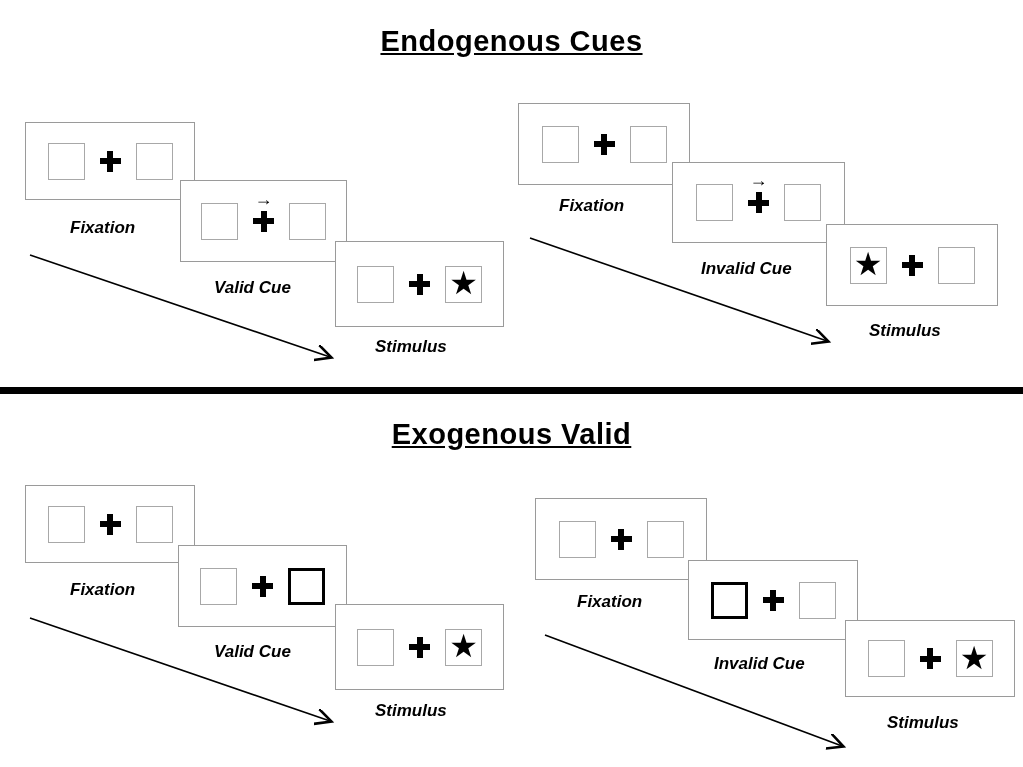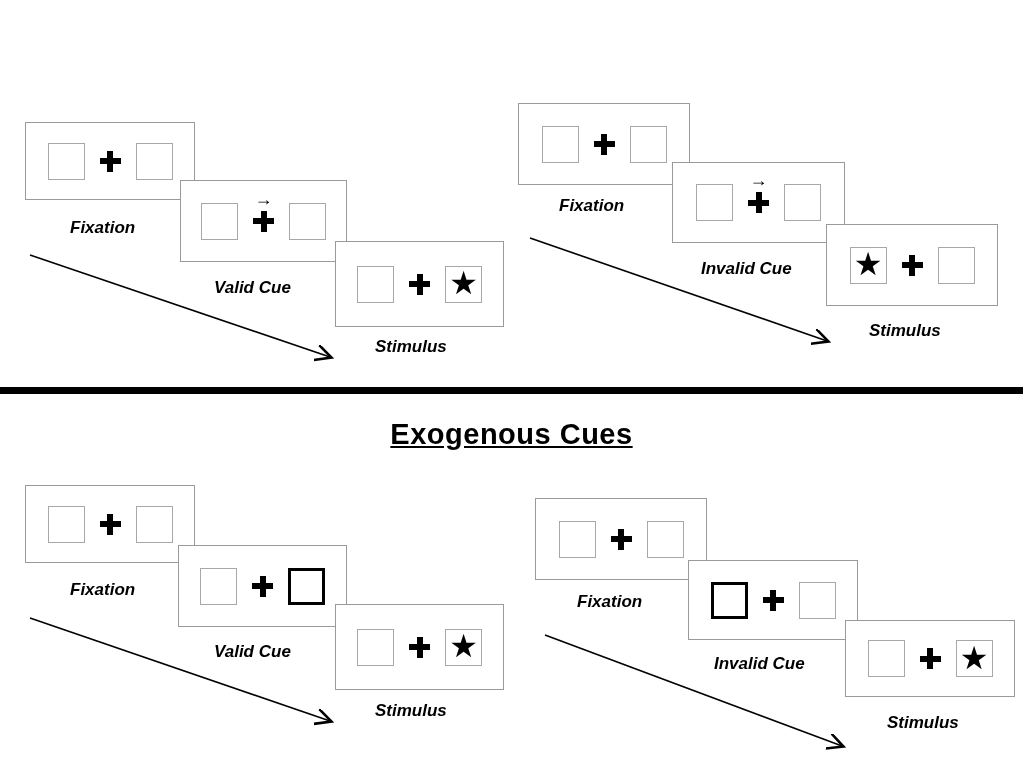--- a/index.html
+++ b/index.html
@@ -44,20 +44,21 @@
       <marker id="ah" markerWidth="14" markerHeight="14" refX="9" refY="5" orient="auto">
         <path d="M0,0 L10,5 L0,10" fill="none" stroke="#000" stroke-width="1.6"></path>
       </marker>
     </defs>
     <line x1="30" y1="255" x2="330" y2="357" stroke="#000" stroke-width="1.6" marker-end="url(#ah)"></line>
     <line x1="530" y1="238" x2="827" y2="341" stroke="#000" stroke-width="1.6" marker-end="url(#ah)"></line>
     <line x1="30" y1="618" x2="330" y2="721" stroke="#000" stroke-width="1.6" marker-end="url(#ah)"></line>
     <line x1="545" y1="635" x2="842" y2="746" stroke="#000" stroke-width="1.6" marker-end="url(#ah)"></line>
   </svg>
 
+  <div class="title" style="top:25px;">Endogenous Cues</div>
 
   <div>
     <div class="panel" style="left:25px;top:122px;width:170px;height:78px;">
       <span class="sq"></span>
       <span class="plus-wrap">
           <span class="pbar h"></span>
           <span class="pbar v"></span>
         </span>
       <span class="sq"></span>
     </div>
@@ -117,21 +118,21 @@
           <span class="pbar h"></span>
           <span class="pbar v"></span>
         </span>
       <span class="sq"></span>
     </div>
     <div class="lbl" style="left:869px;top:321px;">Stimulus</div>
   </div>
 
   <div class="divider" style="top:387px;"></div>
 
-  <div class="title" style="top:418px;">Exogenous Cues</div>
+  <div class="title" style="top:418px;">Exogenous Valid</div>
 
   <div>
     <div class="panel" style="left:25px;top:485px;width:170px;height:78px;">
       <span class="sq"></span>
       <span class="plus-wrap">
           <span class="pbar h"></span>
           <span class="pbar v"></span>
         </span>
       <span class="sq"></span>
     </div>

